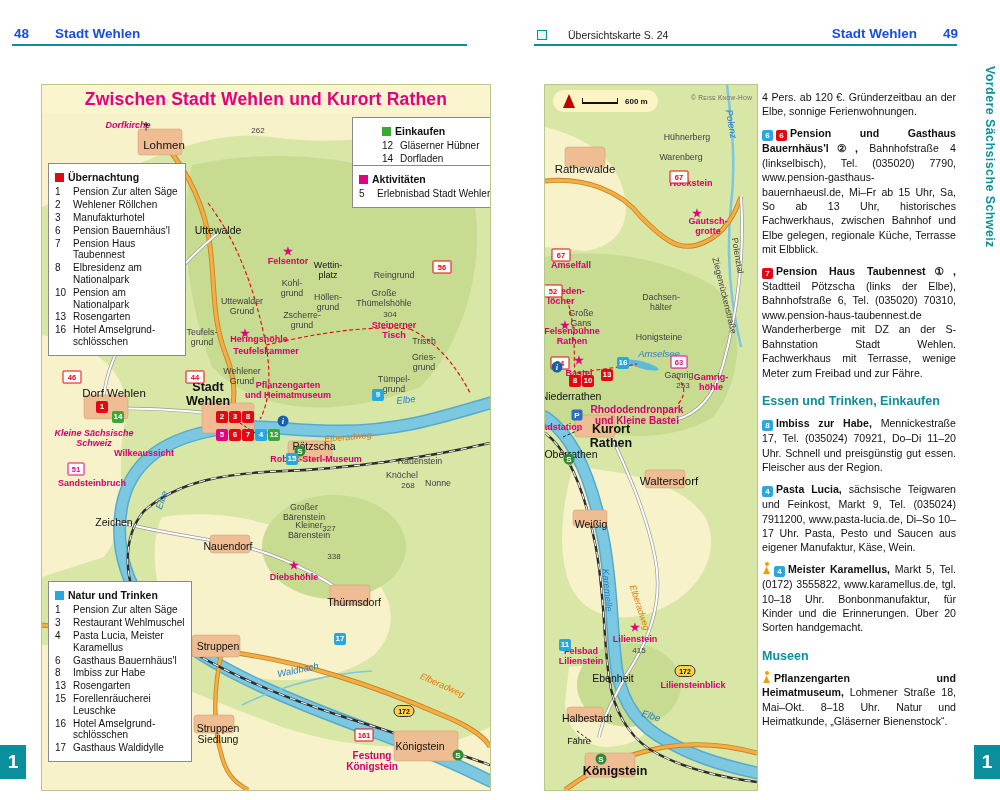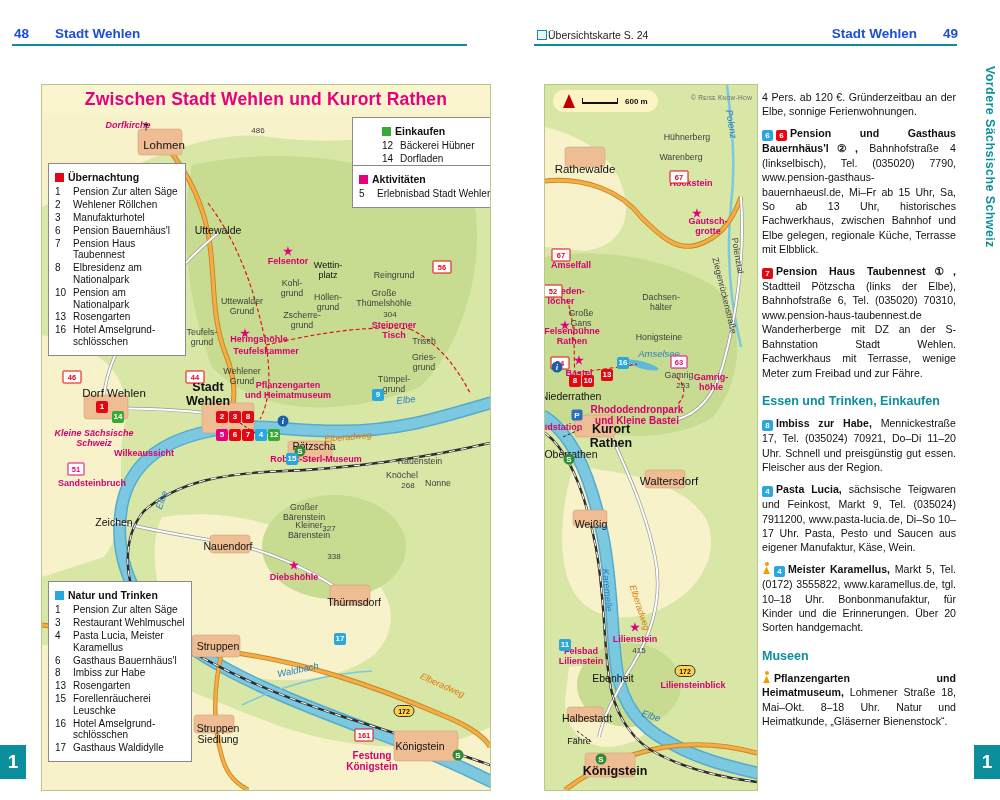--- a/index.html
+++ b/index.html
@@ -8,21 +8,21 @@
 
   
   .hdr{position:absolute;top:26px;display:flex;align-items:baseline;gap:26px;
        color:#1d4ed8;font-weight:bold;font-size:13.5px;}
   .hdr-left{left:14px;}
   .hdr-right{right:42px;}
   .hdr-rule{position:absolute;top:44px;height:2px;background:#0c8f9c;}
   .rule-left{left:12px;width:455px;}
   .rule-right{left:534px;width:423px;}
   .hdr-center{position:absolute;left:537px;top:29px;font-size:10.5px;color:#222;
-              display:flex;align-items:center;gap:1px;font-weight:normal;}
+              display:flex;align-items:center;gap:21px;font-weight:normal;}
   .ref-icon{width:8px;height:8px;border:1.5px solid #0c8f9c;display:inline-block;background:#e8f6f7;}
   .side-tab{position:absolute;right:3px;top:66px;writing-mode:vertical-rl;color:#0c8f9c;
             font-weight:bold;font-size:12.5px;letter-spacing:.4px;}
   .chap-tab{position:absolute;width:26px;height:34px;background:#0c8f9c;color:#fff;
             font-weight:bold;font-size:19px;display:flex;align-items:center;justify-content:center;}
   .chap-left{left:0;bottom:21px;}
   .chap-right{right:0;bottom:21px;}
 
   
   .map{position:absolute;overflow:hidden;outline:1px solid #b9c78b;background:#d8e6a6;}
@@ -172,21 +172,21 @@
         <rect x="150" y="550" width="48" height="22" rx="3"></rect>
         <rect x="152" y="630" width="40" height="18" rx="3"></rect>
         <rect x="352" y="646" width="64" height="30" rx="3"></rect>
       </g>
       <path d="M198,338 L216,350" stroke="#222" stroke-width="1" stroke-dasharray="3 2"></path>
     </svg>
     <div class="map-title">Zwischen Stadt Wehlen und Kurort Rathen</div>
     <div class="labels">
         <span class="ml sight-i" style="left: 86px; top: 36px;">Dorfkirche</span>
         <span class="ml town" style="left: 122px; top: 54px;">Lohmen</span>
-        <span class="ml elev" style="left: 216px; top: 42px;">486</span>
+        <span class="ml elev" style="left: 216px; top: 42px;">262</span>
         <span class="ml place" style="left: 176px; top: 140px;">Uttewalde</span>
         <span class="ml sight" style="left: 246px; top: 172px;">Felsentor</span>
         <span class="ml place-s" style="left: 286px; top: 176px;">Wettin-
 platz</span>
         <span class="ml ter" style="left: 352px; top: 186px;">Reingrund</span>
         <span class="ml ter" style="left: 250px; top: 194px;">Kohl-
 grund</span>
         <span class="ml ter" style="left: 342px; top: 204px;">Große
 Thümelshöhle</span>
         <span class="ml elev" style="left: 348px; top: 226px;">304</span>
@@ -274,21 +274,21 @@
         <span class="mk mk-route" style="left: 322px; top: 650px;">161</span>
         <span class="mk mk-sbahn" style="left: 416px; top: 670px;">S</span>
       </div>
     <div class="legend" style="left:310px;top:32px;width:134px;padding-left:29px;">
         <div class="lg-title">
           <span class="lg-sq" style="background: rgb(57, 169, 53);"></span>
           <span>Einkaufen</span>
         </div>
         <div class="lg-row">
           <span class="lg-num">12</span>
-          <span>Bäckerei Hübner</span>
+          <span>Gläserner Hübner</span>
         </div>
         <div class="lg-row">
           <span class="lg-num">14</span>
           <span>Dorfladen</span>
         </div>
       </div>
     <div class="legend" style="left:310px;top:80px;width:134px;">
         <div class="lg-title">
           <span class="lg-sq" style="background: rgb(229, 0, 125);"></span>
           <span>Aktivitäten</span>

